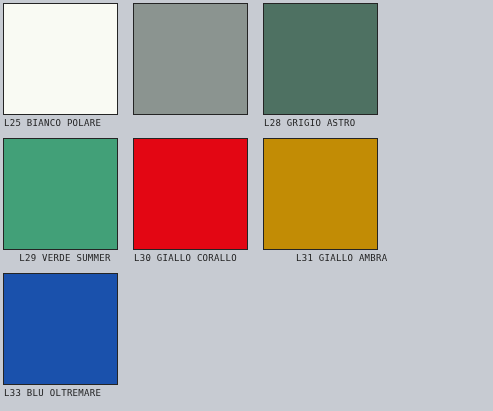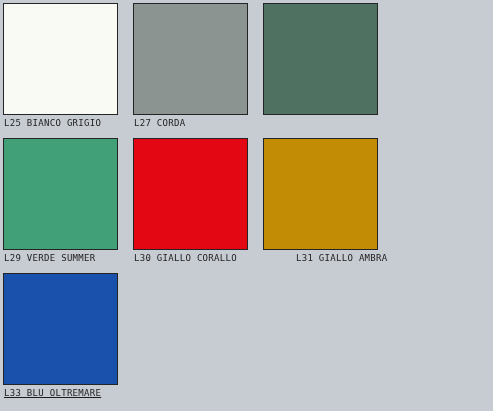--- a/index.html
+++ b/index.html
@@ -52,38 +52,38 @@
     padding-left: 1px;
     -webkit-font-smoothing: none;
   }
 </style>
 </head>
 <body>
 
 <div id="swatch-grid" style="background: rgb(199, 203, 210);">
     <div class="swatch-cell">
       <div class="swatch-chip" style="background: rgb(249, 250, 243); border-color: rgb(36, 36, 36);"></div>
-      <div class="swatch-label" style="color: rgb(29, 29, 29);">L25 BIANCO GRIGIO</div>
+      <div class="swatch-label" style="color: rgb(29, 29, 29);">L25 BIANCO POLARE</div>
     </div>
     <div class="swatch-cell">
       <div class="swatch-chip" style="background: rgb(139, 148, 144); border-color: rgb(36, 36, 36);"></div>
-      <div class="swatch-label" style="color: rgb(29, 29, 29);">L27 CORDA</div>
     </div>
     <div class="swatch-cell">
       <div class="swatch-chip" style="background: rgb(78, 113, 98); border-color: rgb(36, 36, 36);"></div>
+      <div class="swatch-label" style="color: rgb(29, 29, 29);">L28 GRIGIO ASTRO</div>
     </div>
     <div class="swatch-cell">
       <div class="swatch-chip" style="background: rgb(66, 160, 120); border-color: rgb(36, 36, 36);"></div>
-      <div class="swatch-label" style="color: rgb(29, 29, 29);">L29 VERDE SUMMER</div>
+      <div class="swatch-label" style="color: rgb(29, 29, 29); text-align: center;">L29 VERDE SUMMER</div>
     </div>
     <div class="swatch-cell">
       <div class="swatch-chip" style="background: rgb(227, 6, 19); border-color: rgb(36, 36, 36);"></div>
       <div class="swatch-label" style="color: rgb(29, 29, 29);">L30 GIALLO CORALLO</div>
     </div>
     <div class="swatch-cell">
       <div class="swatch-chip" style="background: rgb(194, 140, 5); border-color: rgb(36, 36, 36);"></div>
       <div class="swatch-label" style="color: rgb(29, 29, 29); margin-left: 32px;">L31 GIALLO AMBRA</div>
     </div>
     <div class="swatch-cell">
       <div class="swatch-chip" style="background: rgb(26, 81, 172); border-color: rgb(36, 36, 36);"></div>
-      <div class="swatch-label" style="color: rgb(29, 29, 29); text-decoration: underline;">L33 BLU OLTREMARE</div>
+      <div class="swatch-label" style="color: rgb(29, 29, 29);">L33 BLU OLTREMARE</div>
     </div>
   </div>
 
 </body></html>

